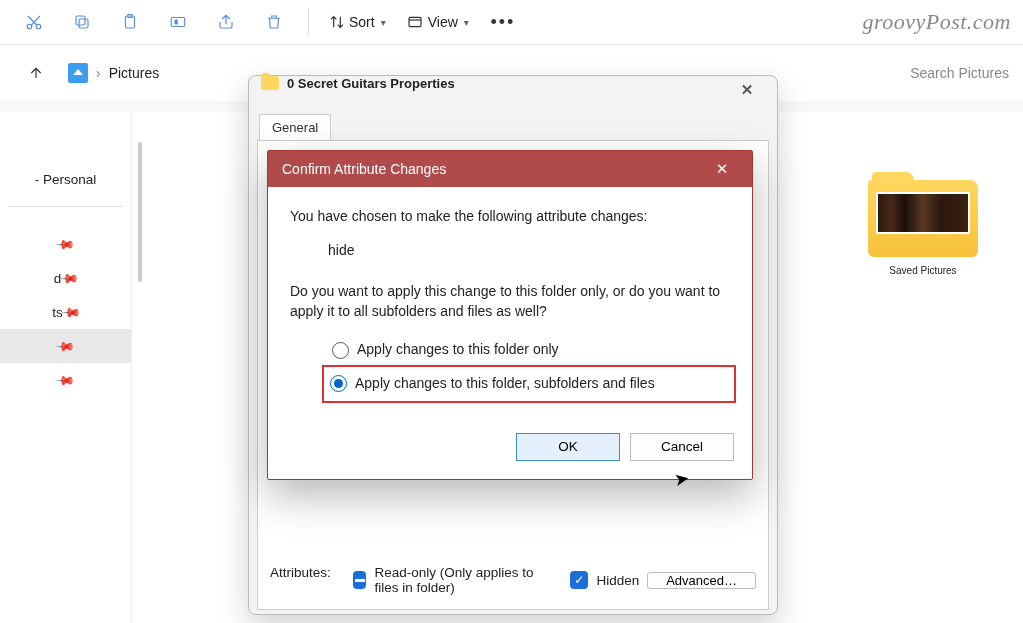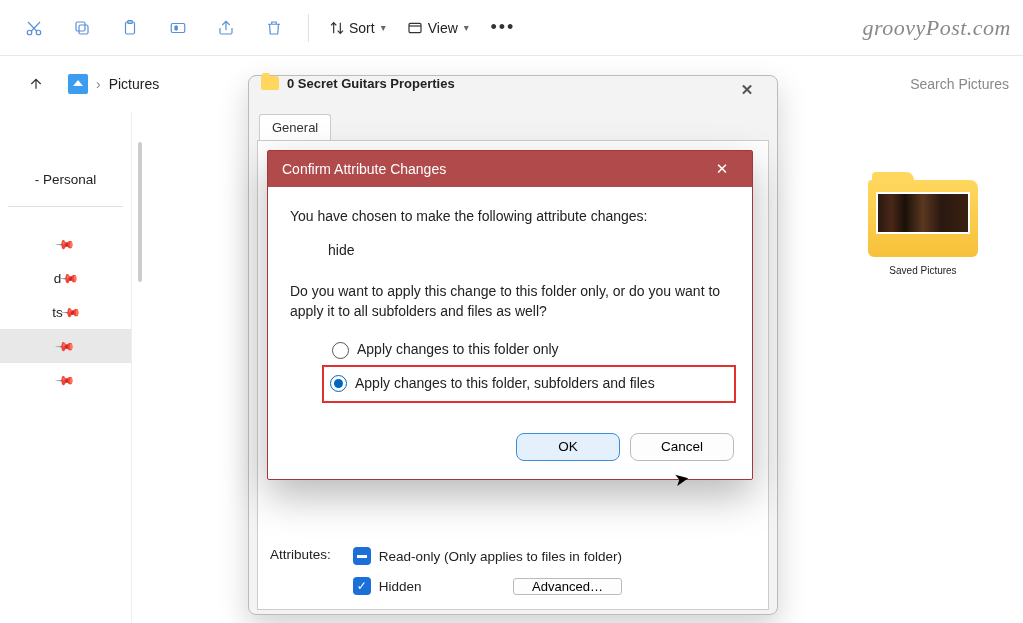--- a/index.html
+++ b/index.html
@@ -1,19 +1,19 @@
 <!DOCTYPE html>
 <html><head>
 <meta charset="utf-8">
 <style>
 * { box-sizing: border-box; margin: 0; padding: 0; font-family: "Segoe UI", Arial, sans-serif; }
 body { background: #f8f8f8; width: 1023px; height: 623px; overflow: hidden; position: relative; }
 
 
-.toolbar { height: 56px; background: #fff; display: flex; align-items: center; padding: 8px 12px; gap: 4px; border-bottom: 1px solid #e8e8e8; }
+.toolbar { height: 45px; background: #fff; display: flex; align-items: center; padding: 8px 12px; gap: 4px; border-bottom: 1px solid #e8e8e8; }
 .tb-btn { width: 44px; height: 40px; display: flex; align-items: center; justify-content: center; border-radius: 4px; color: #5a8fd6; position: relative; }
 .tb-sep { width: 1px; height: 28px; background: #e0e0e0; margin: 0 8px; }
 .tb-label { font-size: 14px; color: #222; margin-left: 4px; }
 .tb-combo { display: flex; align-items: center; height: 40px; padding: 0 8px; border-radius: 4px; }
 .chev { margin-left: 6px; color: #666; font-size: 10px; }
 .watermark { margin-left: auto; font-family: Georgia, serif; font-size: 22px; color: #888; font-style: italic; letter-spacing: 0.5px; }
 
 
 .navrow { height: 56px; background: #fff; display: flex; align-items: center; padding: 0 14px 0 22px; gap: 10px; }
 .nav-arrow { width: 28px; height: 28px; display: flex; align-items: center; justify-content: center; color: #555; }
@@ -52,41 +52,41 @@
 
 .props { position: absolute; left: 248px; top: 75px; width: 530px; height: 540px; background: #f3f3f3; border: 1px solid #bbb; border-radius: 8px; box-shadow: 0 12px 30px rgba(0,0,0,.18); }
 .props-titlebar { height: 38px; display: flex; align-items: flex-start; padding: 0 12px; font-size: 13px; color: #222; font-weight: bold; }
 .props-titlebar .folder-mini { width: 18px; height: 14px; background: #ffd75e; border-radius: 1px 3px 2px 2px; margin-right: 8px; position: relative; }
 .props-titlebar .folder-mini::before { content:""; position:absolute; top:-3px; left:1px; width:8px; height:4px; background:#ffd75e; border-radius:2px 2px 0 0; }
 .props-close { margin-left: auto; width: 36px; height: 28px; display:flex; align-items:center; justify-content:center; color:#555; font-size: 15px; }
 .props-tabs { display: flex; gap: 2px; padding: 0 10px; font-size: 13px; }
 .props-tab { padding: 5px 12px; background: #fff; border: 1px solid #ccc; border-bottom: none; border-radius: 3px 3px 0 0; color: #333; }
 .props-body { background: #fff; margin: 0 8px 8px; border: 1px solid #ccc; height: 470px; position: relative; padding: 12px; }
 .attr-row { position: absolute; left: 12px; bottom: 14px; right: 12px; display: flex; align-items: flex-start; gap: 22px; font-size: 13.5px; color: #222; }
-.attr-list { display: flex; flex-direction: column; gap: 12px; }
+.attr-list { display: flex; flex-direction: row; gap: 12px; }
 .chk-row { display: flex; align-items: center; gap: 8px; }
 .chk { width: 18px; height: 18px; border-radius: 4px; background: #1a6fd8; display:flex; align-items:center; justify-content:center; color:#fff; font-size:12px; }
 .chk.indet::after { content:""; width:10px; height:3px; background:#fff; }
 .chk.checked::after { content:"✓"; }
 .adv-btn { margin-left: auto; padding: 0 18px; font-size: 13px; background: #fdfdfd; border: 1px solid #bbb; border-radius: 3px; }
 
 
 .confirm { position: absolute; left: 267px; top: 150px; width: 486px; background: #fff; border: 1px solid #a03838; border-radius: 2px; box-shadow: 0 16px 40px rgba(0,0,0,.28); }
 .confirm-title { height: 36px; background: #b14a4a; color: #fff; display: flex; align-items: center; padding: 0 14px; font-size: 14px; }
 .confirm-title .x { margin-left: auto; width: 32px; text-align: center; font-size: 15px; }
 .confirm-body { padding: 20px 22px 18px; font-size: 14px; color: #222; line-height: 1.4; }
 .confirm-body .indent { margin: 14px 0 22px 38px; }
 .radio-group { margin: 14px 0 4px 38px; }
 .radio-row { display: flex; align-items: center; gap: 8px; padding: 5px 4px; }
 .radio { width: 17px; height: 17px; border: 1.5px solid #555; border-radius: 50%; display:flex; align-items:center; justify-content:center; flex-shrink:0; }
 .radio.on { border-color: #0067c0; }
 .radio.on::after { content:""; width: 9px; height: 9px; background:#0067c0; border-radius:50%; }
 .highlight-box { border: 2.5px solid #e03030; padding: 2px 2px; margin-left: -6px; margin-right: -6px; }
 .confirm-btns { display: flex; justify-content: flex-end; gap: 10px; padding: 8px 18px 18px; }
-.dlg-btn { width: 104px; height: 28px; font-size: 13.5px; background: #fdfdfd; border: 1px solid #bbb; border-radius: 8px; display: flex; align-items: center; justify-content: center; }
+.dlg-btn { width: 104px; height: 28px; font-size: 13.5px; background: #fdfdfd; border: 1px solid #bbb; border-radius: 0; display: flex; align-items: center; justify-content: center; }
 .dlg-btn.primary { background: #e4f0fb; border-color: #3a8fd6; }
 .cursor { position: absolute; left: 674px; top: 468px; font-size: 18px; color: #000; pointer-events: none; transform: rotate(-10deg); }
 
 svg { display: block; }
 </style>
 </head>
 <body>
 
 <div class="toolbar">
   <div class="tb-btn">

